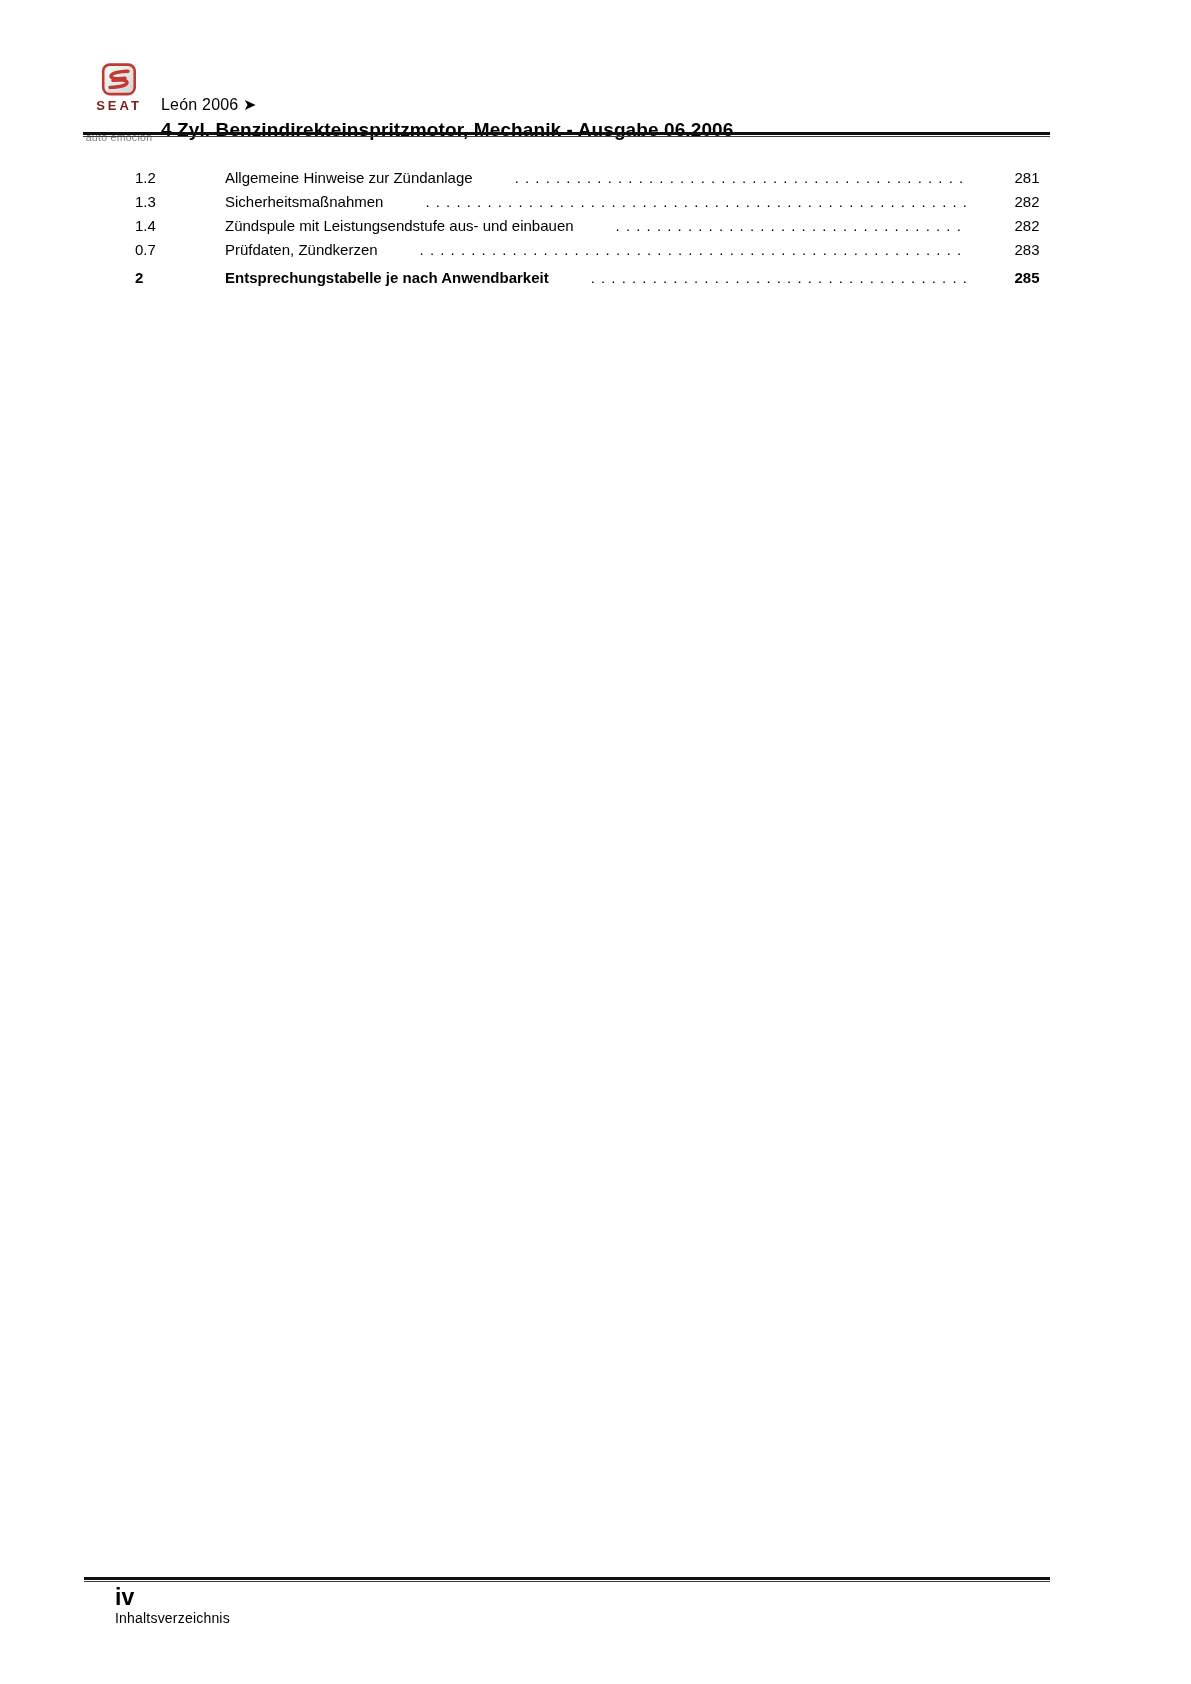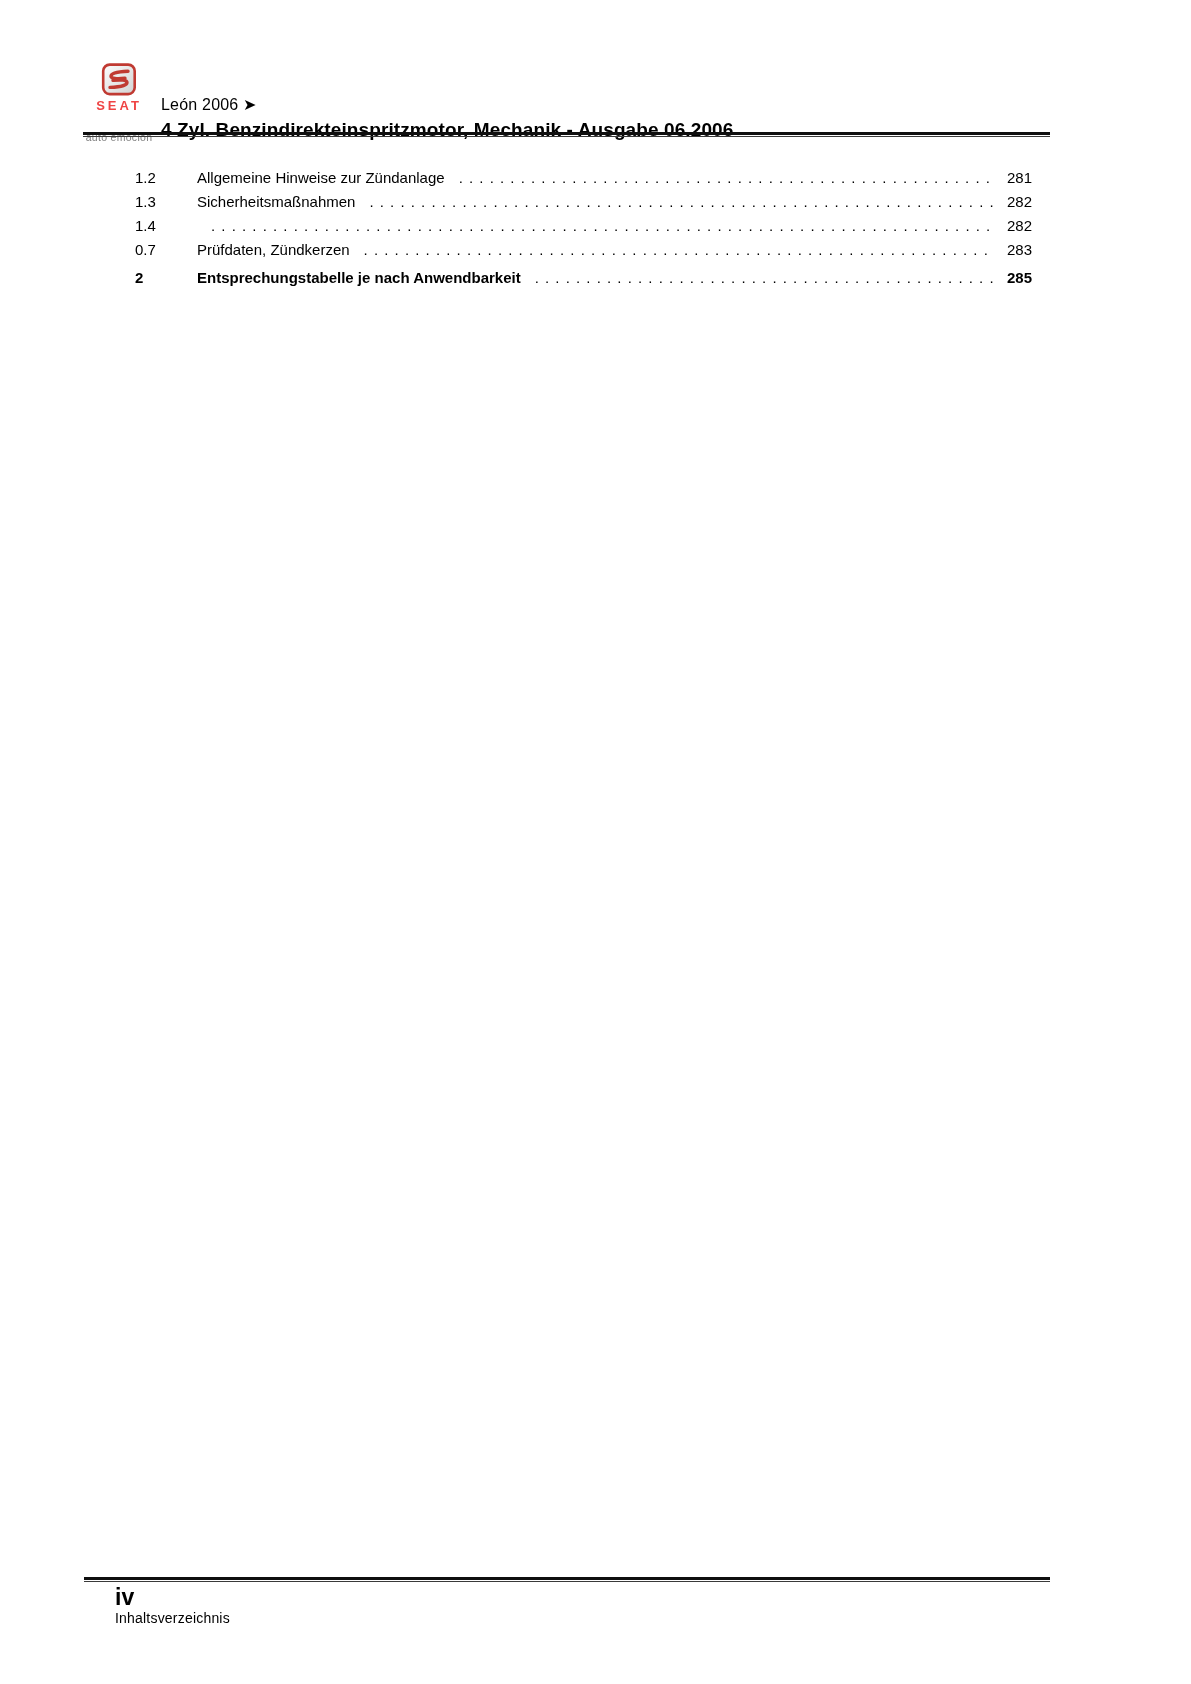--- a/index.html
+++ b/index.html
@@ -25,21 +25,21 @@
     width: 74px;
     text-align: center;
     line-height: 1;
   }
   .logo-emblem { display: block; margin: 0 auto 2px auto; }
   .logo-brand {
     display: block;
     font-size: 13px;
     font-weight: 700;
     letter-spacing: 3px;
-    color: #ef4444;
+    color: #7f1d1d;
     margin-top: 1px;
   }
   .logo-tagline {
     display: block;
     font-size: 10.5px;
     color: #7d7d7d;
     letter-spacing: 0.3px;
     margin-top: 20px;
     white-space: nowrap;
   }
@@ -75,37 +75,38 @@
     left: 135px;
     top: 166px;
     width: 912px;
     font-size: 15px;
   }
   .toc-row {
     display: flex;
     align-items: baseline;
     line-height: 24px;
     white-space: nowrap;
+    gap: 28px;
   }
   .toc-row.bold { margin-top: 4px; }
   .toc-row.bold .toc-num,
   .toc-row.bold .toc-title,
   .toc-row.bold .toc-page { font-weight: 700; }
   .toc-num { flex: 0 0 62px; }
   .toc-title { flex: 0 0 auto; text-align: right; }
   .toc-leader {
     flex: 1 1 auto;
     overflow: hidden;
     margin: 0 12px 0 14px;
     letter-spacing: 1px;
     font-weight: 400;
   }
   .toc-page {
     flex: 0 0 40px;
-    text-align: left;
+    text-align: center;
   }
 
   
   .footer-rule { left: 84px; width: 966px; top: 1577px; }
   .footer-row {
     position: absolute;
     left: 81px;
     top: 1585px;
     display: flex;
     align-items: baseline;
@@ -161,20 +162,21 @@
 
     <div class="toc-row">
       <span class="toc-num">1.3</span>
       <span class="toc-title">Sicherheitsmaßnahmen</span>
       <span class="toc-leader">. . . . . . . . . . . . . . . . . . . . . . . . . . . . . . . . . . . . . . . . . . . . . . . . . . . . . . . . . . . . . . . . . . . . . . . . . . . . . . . . . . . . . . . . . . . . . . . . . . . . . . . . . . . . . . . . . . . . . . . . </span>
       <span class="toc-page">282</span>
     </div>
 
     <div class="toc-row">
       <span class="toc-num">1.4</span>
+      <span class="toc-title">Zündspule mit Leistungsendstufe aus- und einbauen</span>
       <span class="toc-leader">. . . . . . . . . . . . . . . . . . . . . . . . . . . . . . . . . . . . . . . . . . . . . . . . . . . . . . . . . . . . . . . . . . . . . . . . . . . . . . . . . . . . . . . . . . . . . . . . . . . . . . . . . . . . . . . . . . . . . . . . </span>
       <span class="toc-page">282</span>
     </div>
 
     <div class="toc-row">
       <span class="toc-num">0.7</span>
       <span class="toc-title">Prüfdaten, Zündkerzen</span>
       <span class="toc-leader">. . . . . . . . . . . . . . . . . . . . . . . . . . . . . . . . . . . . . . . . . . . . . . . . . . . . . . . . . . . . . . . . . . . . . . . . . . . . . . . . . . . . . . . . . . . . . . . . . . . . . . . . . . . . . . . . . . . . . . . . </span>
       <span class="toc-page">283</span>
     </div>

